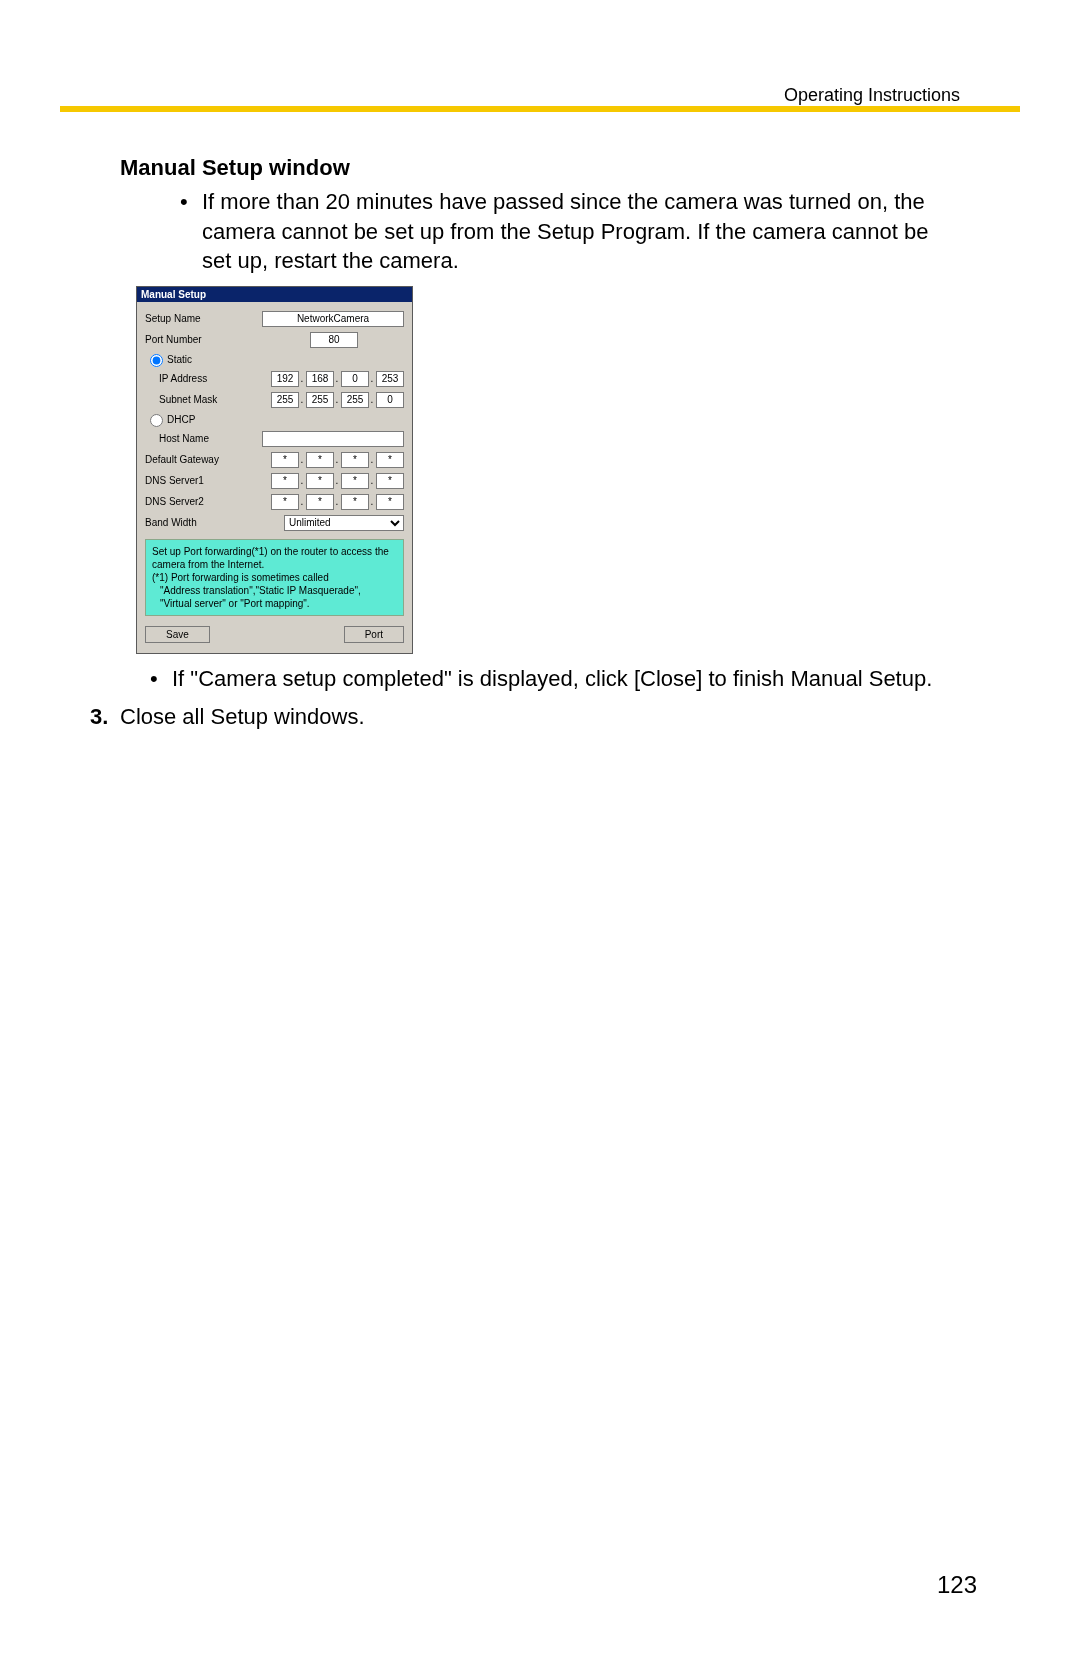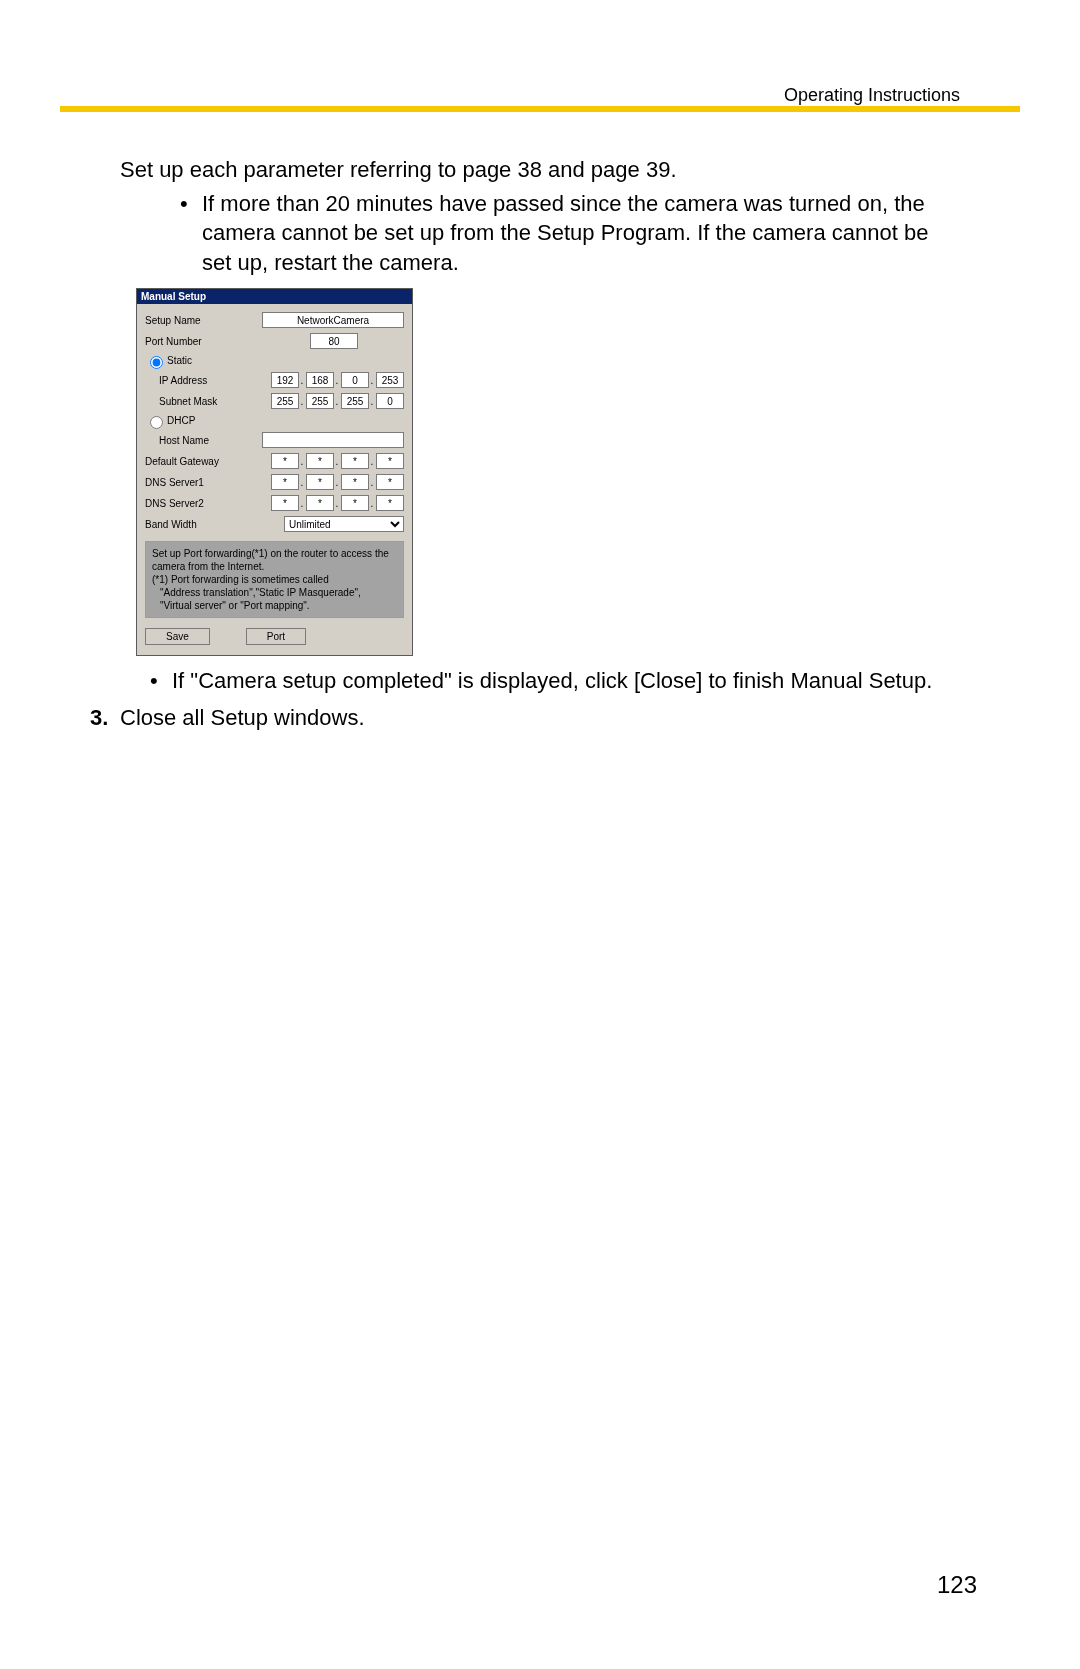--- a/index.html
+++ b/index.html
@@ -24,35 +24,35 @@
   .shot .label{flex:1}
   .shot input[type=text]{height:14px;border:1px solid #7a7a7a;background:#fff;font-size:10px;text-align:center;padding:0}
   .shot .octet{width:26px;margin-left:1px}
   .shot .sep{width:6px;text-align:center}
   .shot .wide{width:140px}
   .shot .port{width:46px}
   .shot .hostempty{width:140px}
   .shot select{height:16px;border:1px solid #7a7a7a;background:#fff;font-size:10px;width:120px}
   .shot .radio-row{display:flex;align-items:center;height:18px}
   .shot .radio-row input{margin-right:4px}
-  .shot .note{background:#a3a3a3;border:1px solid #8aa88a;padding:5px 6px;font-size:10px;line-height:1.3;margin-top:6px}
-  .shot .btns{display:flex;justify-content:flex-start;gap:36px;margin-top:10px}
+  .shot .note{background:#5eead4;border:1px solid #8aa88a;padding:5px 6px;font-size:10px;line-height:1.3;margin-top:6px}
+  .shot .btns{display:flex;justify-content:space-between;gap:36px;margin-top:10px}
   .shot .btn{border:1px solid #7a7a7a;background:#d4d0c8;font-size:10px;padding:2px 20px;cursor:pointer}
   .ip-group{display:flex;align-items:center}
   .page-num{position:absolute;right:103px;bottom:70px;font-size:24px}
 </style>
 </head>
 <body>
 
 <div class="page">
   <div class="header">Operating Instructions</div>
   <div class="yellow-bar"></div>
 
   <div class="content">
-    <p class="body-text">Set up each parameter referring to page 38 and page 39.</p>
+    <div class="section-title">Manual Setup window</div>
 
     <div class="bullet-wrap">
       <div class="bullet">
         <div class="dot">•</div>
         <div>If more than 20 minutes have passed since the camera was turned on, the camera cannot be set up from the Setup Program. If the camera cannot be set up, restart the camera.</div>
       </div>
     </div>
 
     <div class="shot">
       <div class="titlebar">Manual Setup</div>

